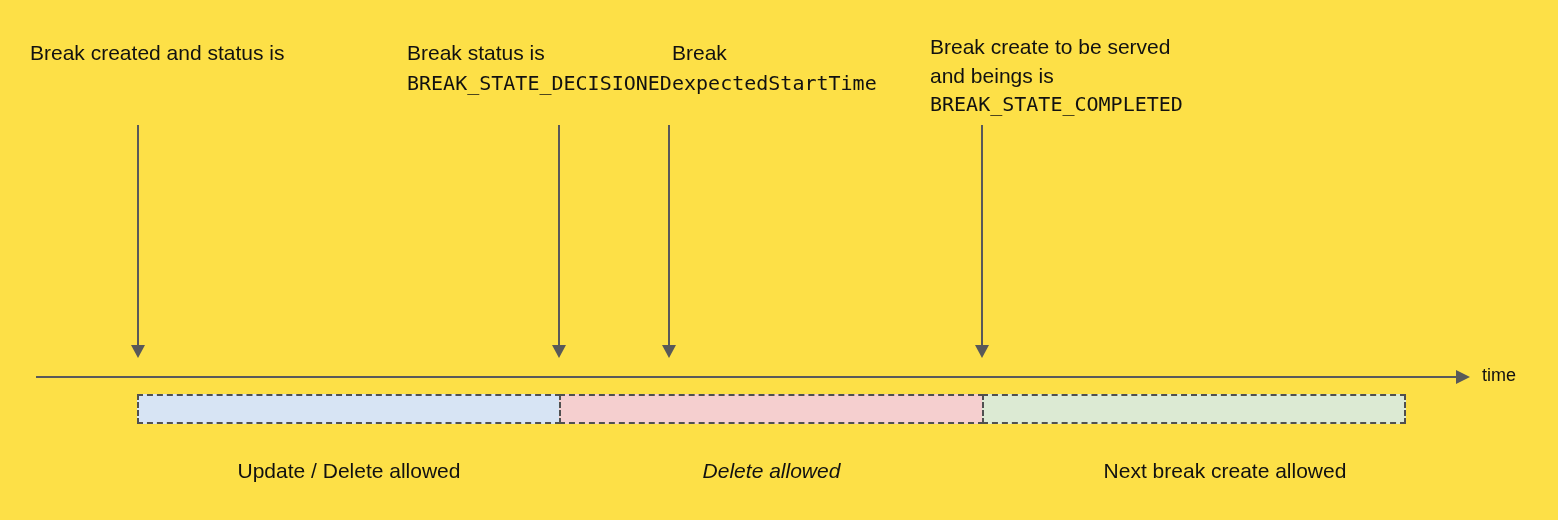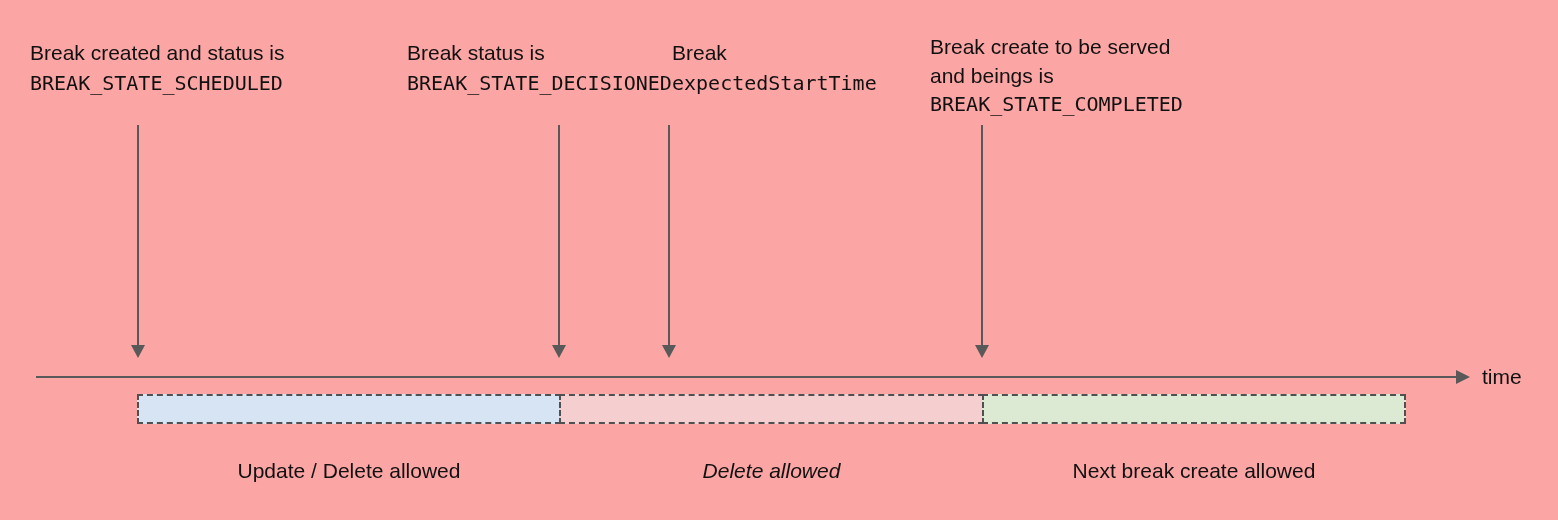--- a/index.html
+++ b/index.html
@@ -4,21 +4,21 @@
 <style>
   html, body {
     margin: 0;
     padding: 0;
     background: #ffffff;
   }
   .diagram {
     position: relative;
     width: 1558px;
     height: 520px;
-    background: #fca5a5;
+    background: #fde047;
     font-family: "Liberation Sans", sans-serif;
     color: #111111;
     overflow: hidden;
   }
   
   .annotation {
     position: absolute;
     font-size: 21px;
     line-height: 30px;
     white-space: nowrap;
@@ -71,21 +71,21 @@
     width: 0;
     height: 0;
     border-top: 7px solid transparent;
     border-bottom: 7px solid transparent;
     border-left: 14px solid #595959;
   }
   .axis-label {
     position: absolute;
     left: 1482px;
     top: 365px;
-    font-size: 21px;
+    font-size: 18px;
     white-space: nowrap;
   }
   
   .segment {
     position: absolute;
     top: 394px;
     height: 30px;
     box-sizing: border-box;
     border: 2px dashed #505050;
   }
@@ -95,30 +95,29 @@
   
   .seg-label {
     position: absolute;
     top: 459px;
     font-size: 21px;
     text-align: center;
     white-space: nowrap;
   }
   .sl1 { left: 137px; width: 424px; }
   .sl2 { left: 559px; width: 425px; font-style: italic; }
-  .sl3 { left: 982px; width: 424px; }
+  .sl3 { left: 1013px; width: 424px; }
 </style>
 </head>
 <body>
 
 <div class="diagram">
 
   <div class="annotation a1">
     <span class="line">Break created and status is</span>
-    <span class="code">BREAK_STATE_SCHEDULED</span>
   </div>
 
   <div class="annotation a2">
     <span class="line">Break status is</span>
     <span class="code">BREAK_STATE_DECISIONED</span>
   </div>
 
   <div class="annotation a3">
     <span class="line">Break</span>
     <span class="code">expectedStartTime</span>

